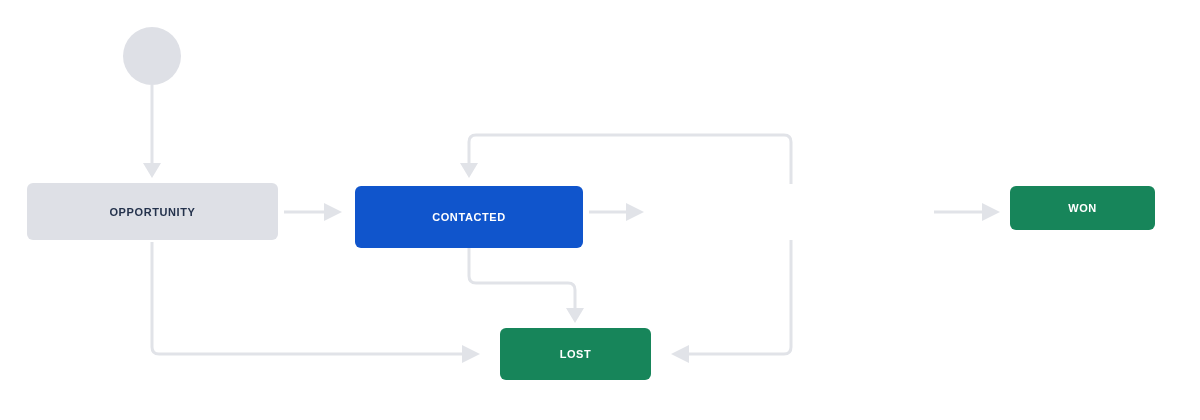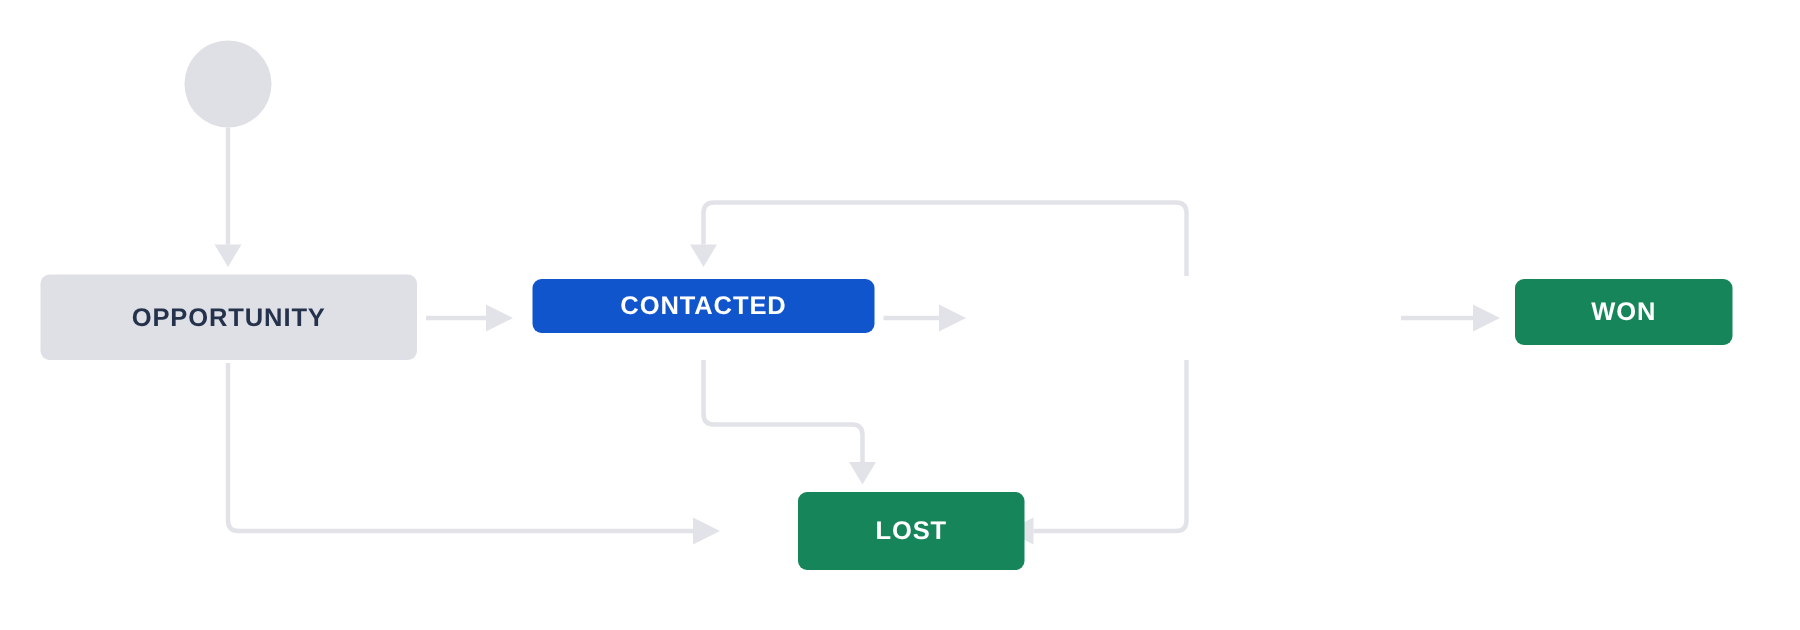--- a/index.html
+++ b/index.html
@@ -26,37 +26,37 @@
   }
   .node {
     position: absolute;
     display: flex;
     align-items: center;
     justify-content: center;
     border-radius: 6px;
     box-sizing: border-box;
     letter-spacing: 0.6px;
     font-weight: bold;
-    font-size: 17px;
+    font-size: 11px;
     white-space: nowrap;
     user-select: none;
   }
   .node-opportunity {
     left: 27px;
     top: 183px;
     width: 251px;
     height: 57px;
     background: #dee0e6;
     color: #24324c;
   }
   .node-contacted {
     left: 355px;
     top: 186px;
     width: 228px;
-    height: 36px;
+    height: 62px;
     background: #1055cc;
     color: #ffffff;
   }
   .node-negotiation {
     left: 655px;
     top: 186px;
     width: 273px;
     height: 52px;
     background: #1055cc;
     color: #ffffff;
@@ -69,21 +69,20 @@
     background: #17855a;
     color: #ffffff;
   }
   .node-lost {
     left: 500px;
     top: 328px;
     width: 151px;
     height: 52px;
     background: #17855a;
     color: #ffffff;
-    margin-left: 32px;
   }
   .start-circle {
     position: absolute;
     left: 123px;
     top: 27px;
     width: 58px;
     height: 58px;
     border-radius: 50%;
     background: #dee0e6;
   }

